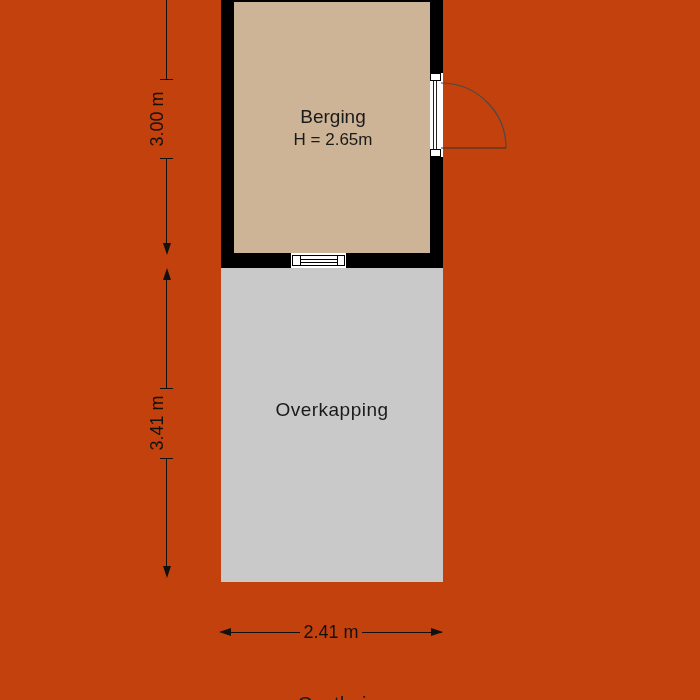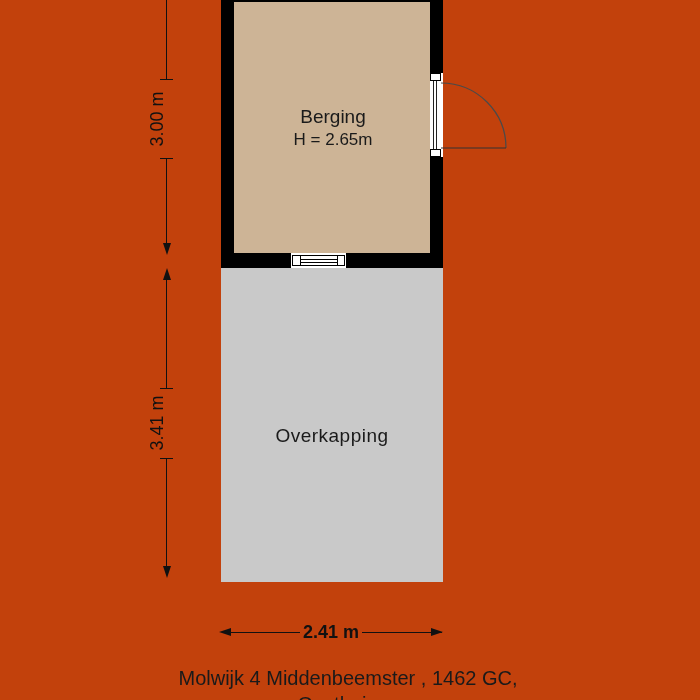--- a/index.html
+++ b/index.html
@@ -30,27 +30,27 @@
 
   
   #floor-overkapping { left:221px; top:268px; width:222px; height:314px; background:#c9c9c9; }
 
   
   #door-swing { left:0; top:0; width:700px; height:700px; pointer-events:none; }
 
   
   #berging-label        { left:333px; top:117px; transform:translate(-50%,-50%); font-size:19px; white-space:nowrap; }
   #berging-height-label { left:333px; top:140px; transform:translate(-50%,-50%); font-size:17px; white-space:nowrap; }
-  #overkapping-label    { left:332px; top:436px; transform:translate(-50%,-50%); font-size:19px; letter-spacing:0.5px; white-space:nowrap; }
+  #overkapping-label    { left:332px; top:410px; transform:translate(-50%,-50%); font-size:19px; letter-spacing:0.5px; white-space:nowrap; }
 
   
   .dim-seg  { background:#111; }
   .dim-tick { background:#111; }
   .dim-label-v { transform:translate(-50%,-50%) rotate(-90deg); font-size:18px; white-space:nowrap; color:#111; }
-  .dim-label-h { transform:translate(-50%,-50%); font-size:18px; white-space:nowrap; color:#111;font-weight:bold; }
+  .dim-label-h { transform:translate(-50%,-50%); font-size:18px; white-space:nowrap; color:#111; }
   .arr { width:0; height:0; }
 
   #d1-seg-a  { left:166px; top:0;     width:1px;  height:79px; }
   #d1-tick-a { left:160px; top:79px;  width:13px; height:1px; }
   #d1-label  { left:157px; top:119px; }
   #d1-tick-b { left:160px; top:158px; width:13px; height:1px; }
   #d1-seg-b  { left:166px; top:159px; width:1px;  height:84px; }
   #d1-arrow-down { left:163px; top:243px; border-left:4px solid transparent; border-right:4px solid transparent; border-top:12px solid #111; }
 
   #d2-arrow-up   { left:163px; top:268px; border-left:4px solid transparent; border-right:4px solid transparent; border-bottom:12px solid #111; }
@@ -117,16 +117,15 @@
   <div id="d2-tick-b" class="dim-tick"></div>
   <div id="d2-seg-b" class="dim-seg"></div>
   <div id="d2-arrow-down" class="arr"></div>
 
   <div id="d3-arrow-left" class="arr"></div>
   <div id="d3-seg-a" class="dim-seg"></div>
   <div id="d3-label" class="dim-label-h">2.41 m</div>
   <div id="d3-seg-b" class="dim-seg"></div>
   <div id="d3-arrow-right" class="arr"></div>
 
-  <div id="caption-1">Molwijk 4 Middenbeemster , 1462 GC,</div>
   <div id="caption-2">Oosthuizen</div>
 
 </div>
 
 </body></html>

